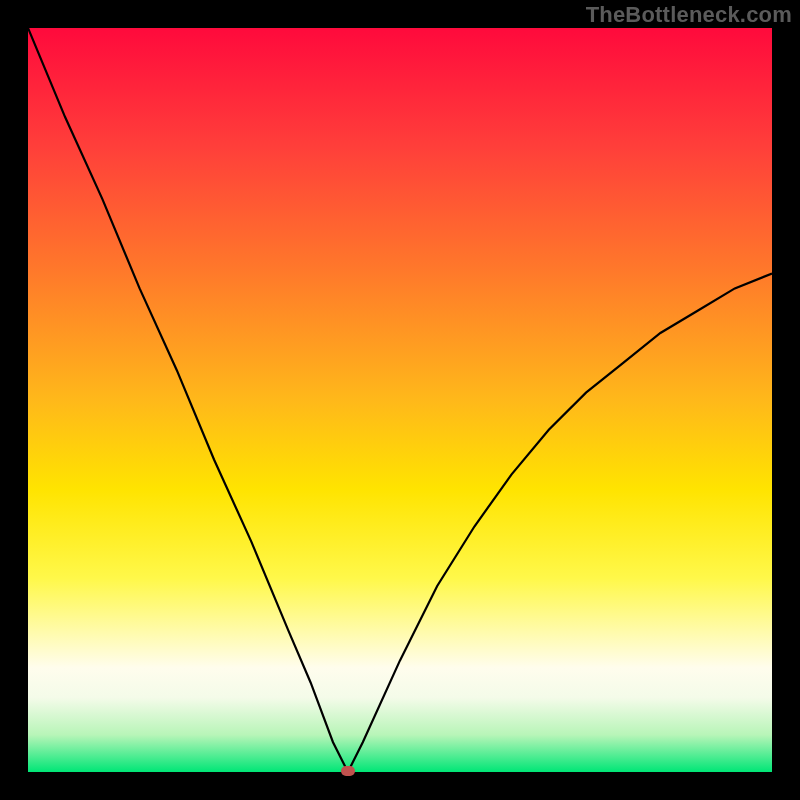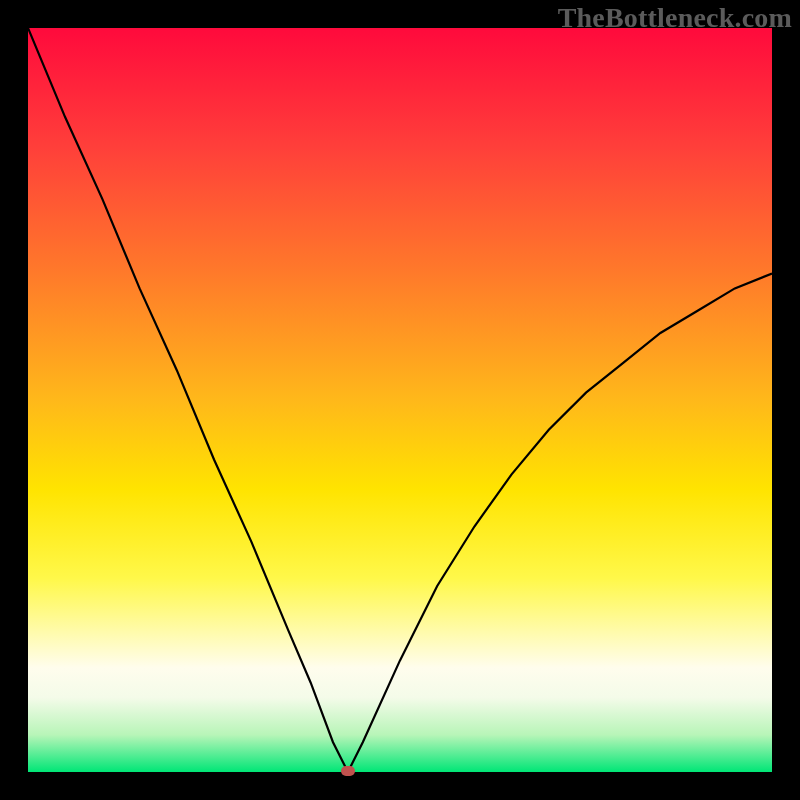--- a/index.html
+++ b/index.html
@@ -7,22 +7,22 @@
   .frame {
     position: relative;
     width: 800px;
     height: 800px;
     background: #000;
   }
   .watermark {
     position: absolute;
     top: 2px;
     right: 8px;
-    font-family: Liberation Serif, serif;
-    font-size: 28px;
+    font-family: Liberation Sans, sans-serif;
+    font-size: 22px;
     font-weight: 600;
     color: #5b5b5b;
     letter-spacing: 0.2px;
     z-index: 20;
   }
   .plot-area {
     position: absolute;
     left: 28px;
     top: 28px;
     width: 744px;

